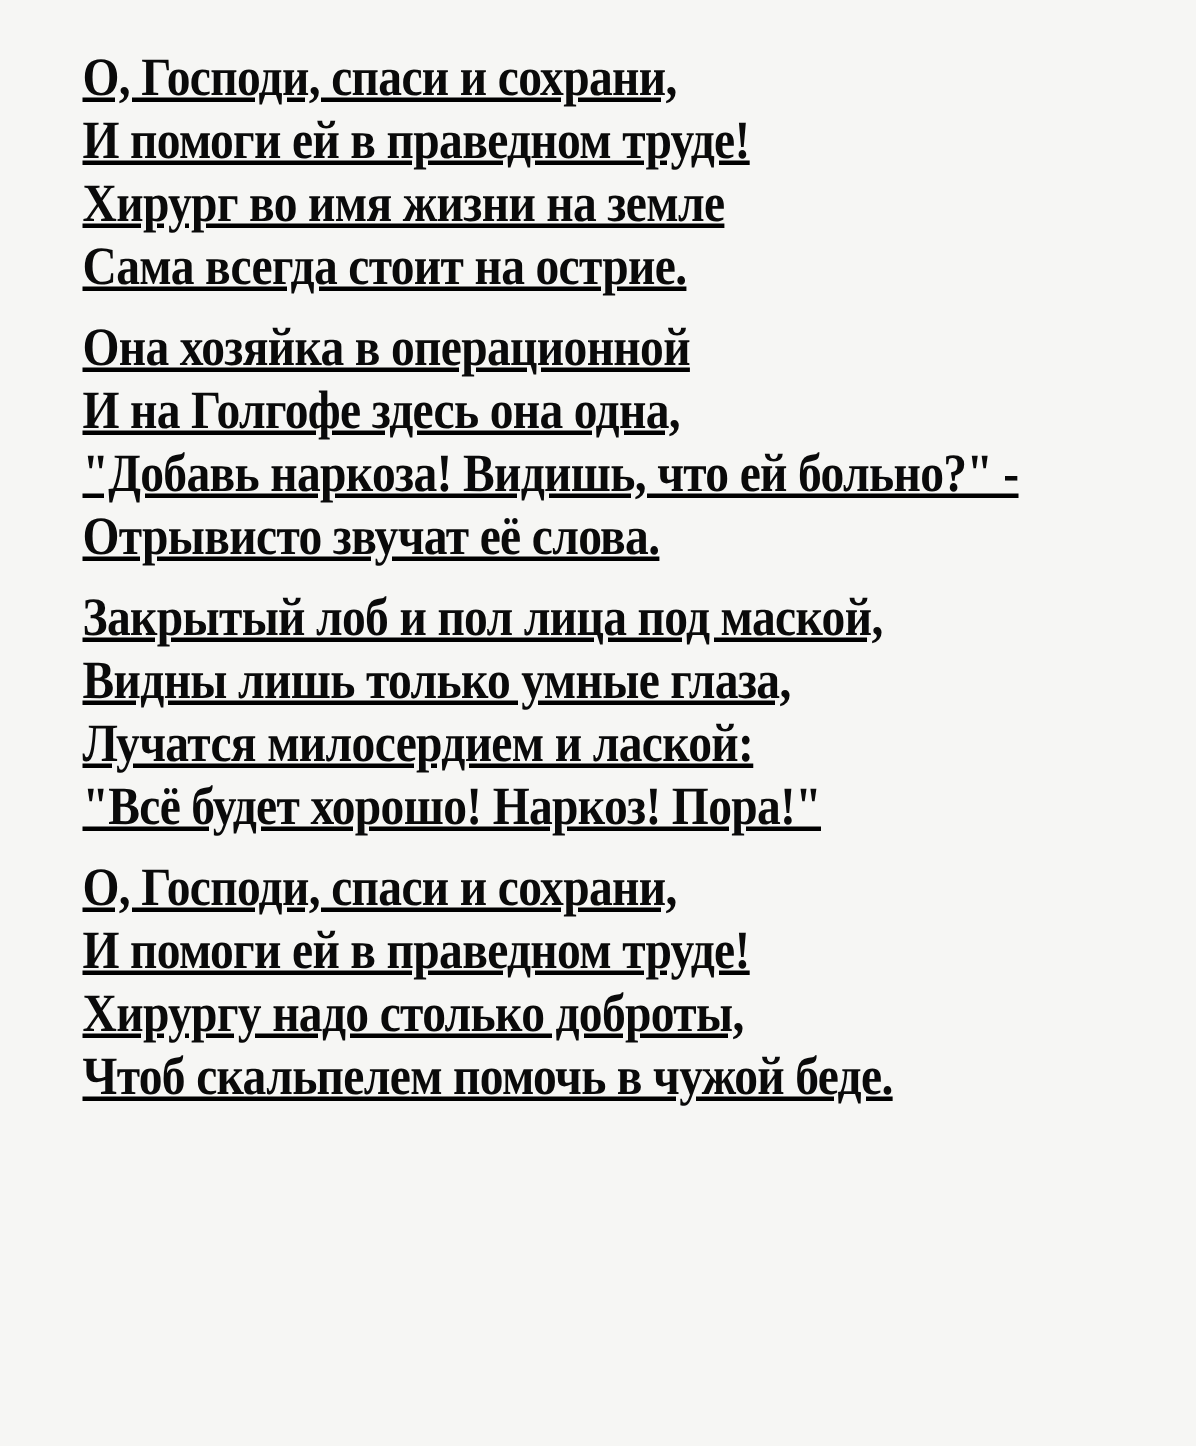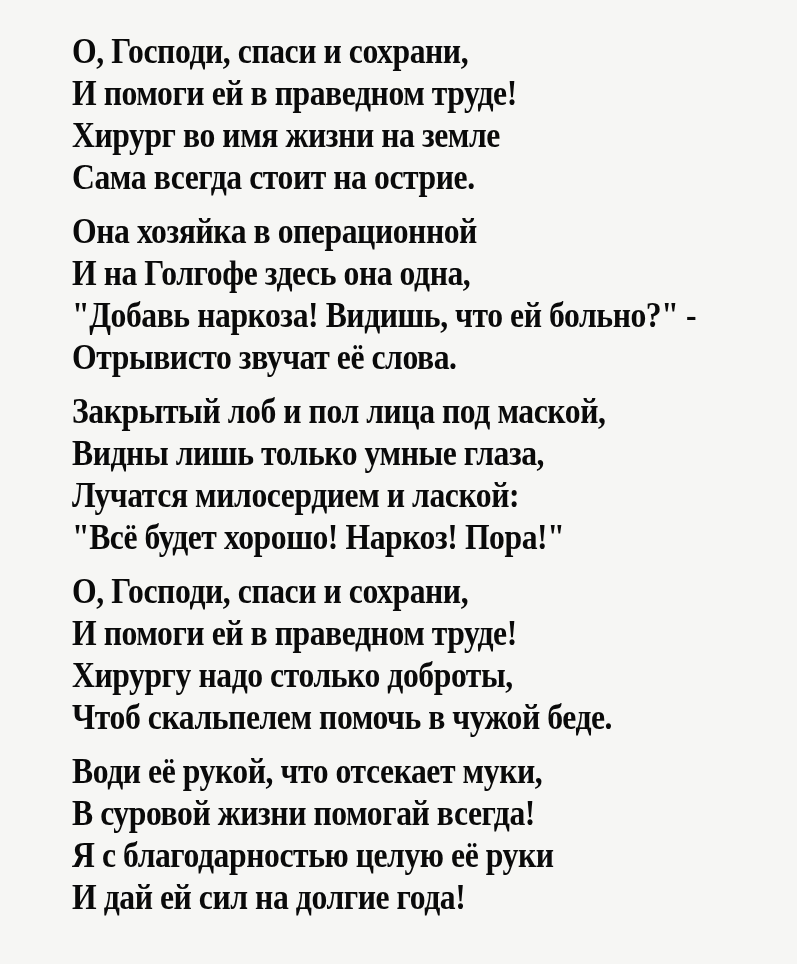--- a/index.html
+++ b/index.html
@@ -11,21 +11,22 @@
     }
 
     body {
       background: #f6f6f4;
       font-family: "Liberation Serif", "DejaVu Serif", serif;
     }
 
     .poem-page {
       width: 672px;
       height: 964px;
-      padding: 30px 0 0 72px;
+      padding: 30px 0 0 55px;
+      text-decoration: underline;
     }
 
     .stanza {
       margin-bottom: 12px;
     }
 
     .line {
       font-weight: 700;
       font-size: 36px;
       line-height: 42px;
@@ -62,20 +63,14 @@
     <p class="line">"Всё будет хорошо! Наркоз! Пора!"</p>
   </section>
 
   <section class="stanza">
     <p class="line">О, Господи, спаси и сохрани,</p>
     <p class="line">И помоги ей в праведном труде!</p>
     <p class="line">Хирургу надо столько доброты,</p>
     <p class="line">Чтоб скальпелем помочь в чужой беде.</p>
   </section>
 
-  <section class="stanza">
-    <p class="line">Води её рукой, что отсекает муки,</p>
-    <p class="line">В суровой жизни помогай всегда!</p>
-    <p class="line">Я с благодарностью целую её руки</p>
-    <p class="line">И дай ей сил на долгие года!</p>
-  </section>
 
 </main>
 
 </body></html>

